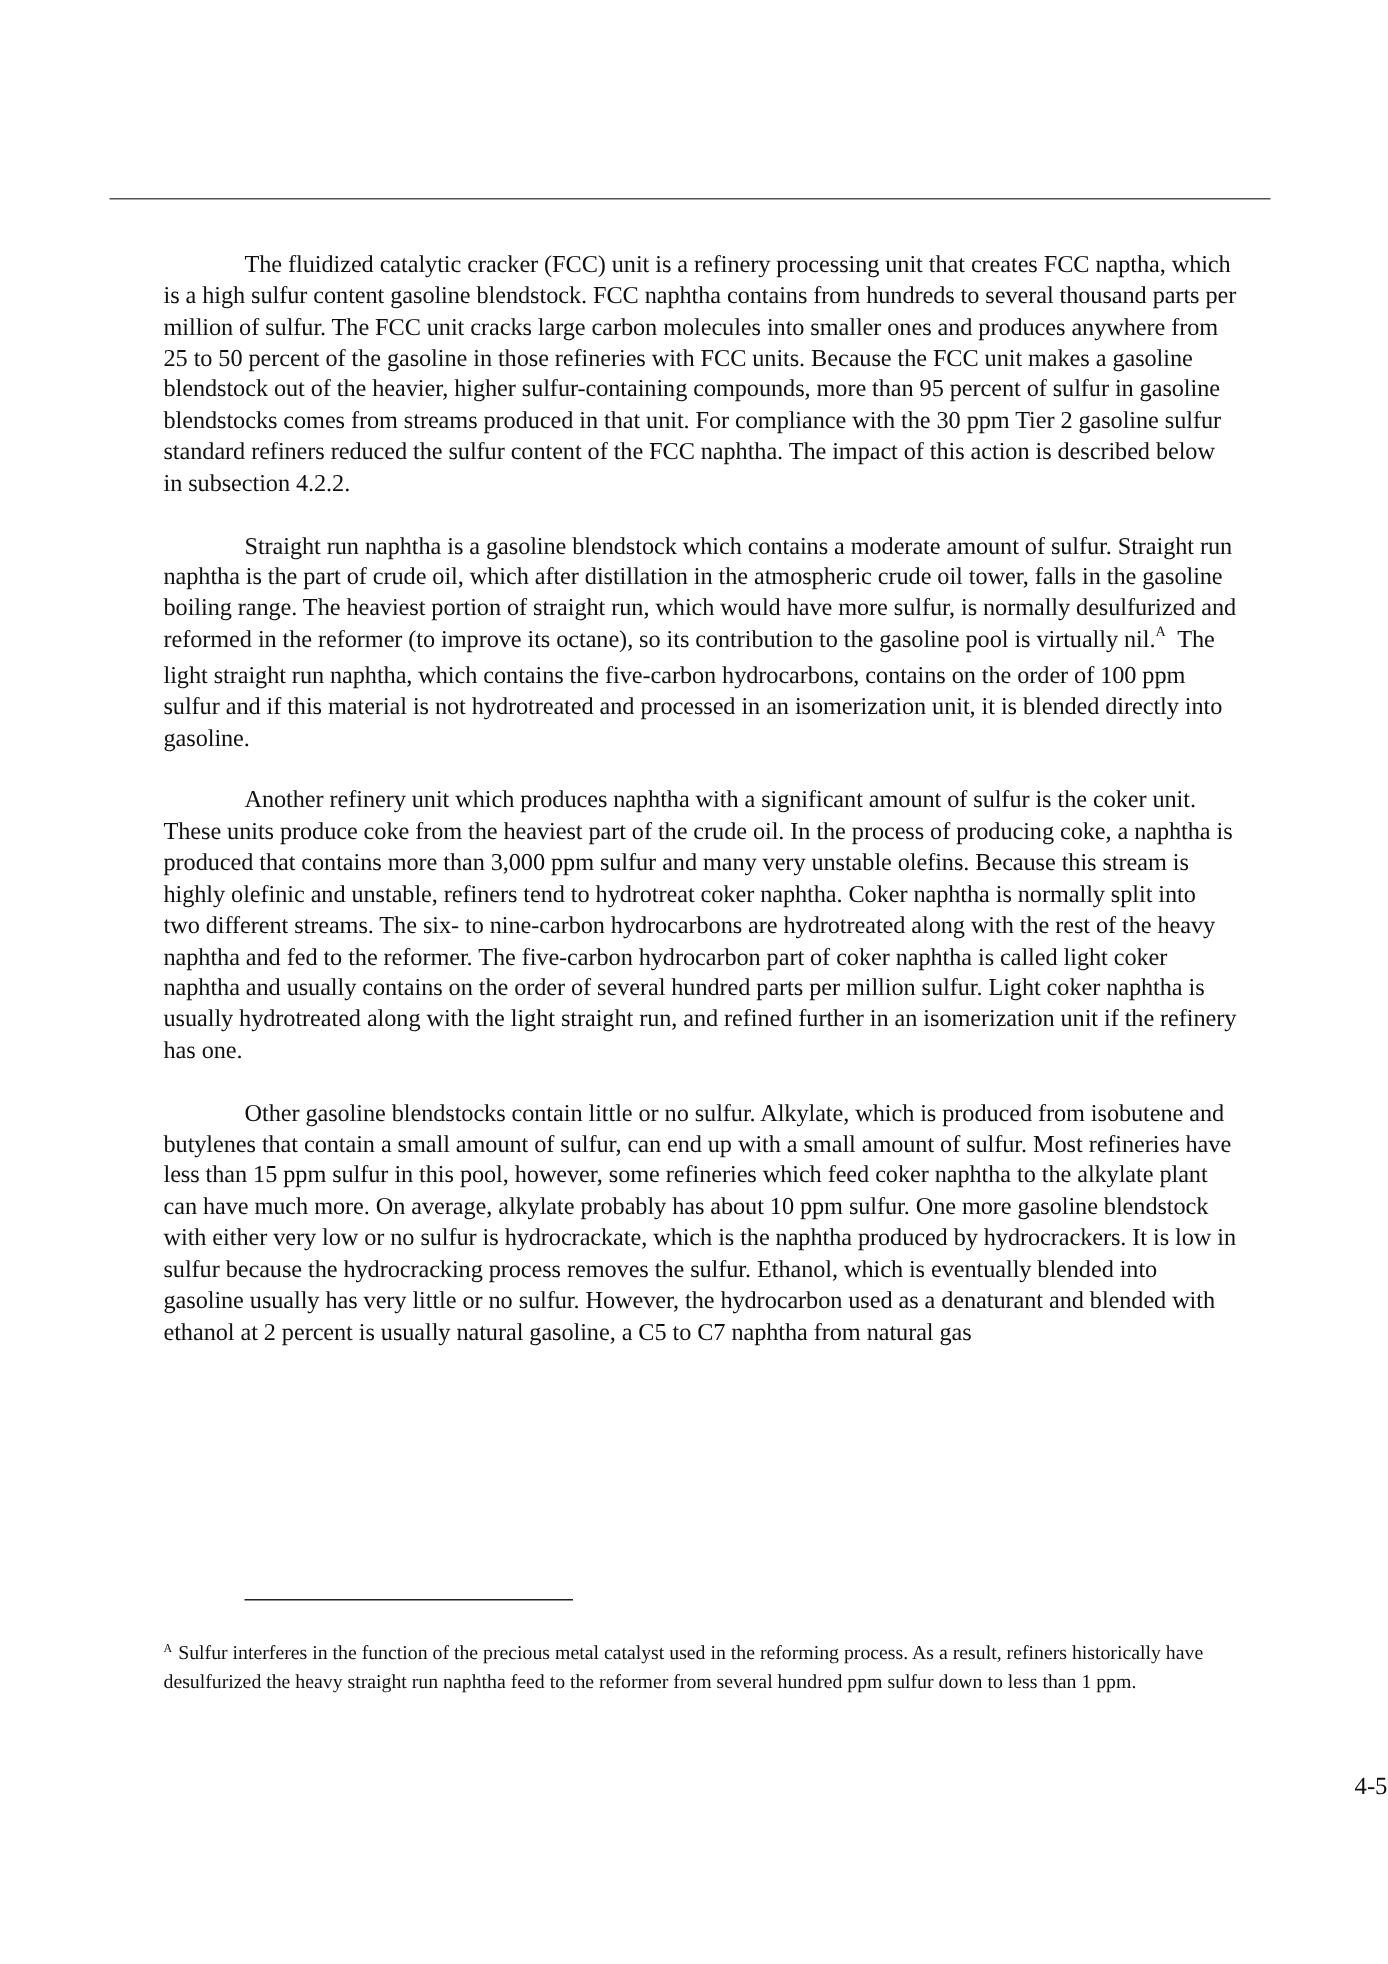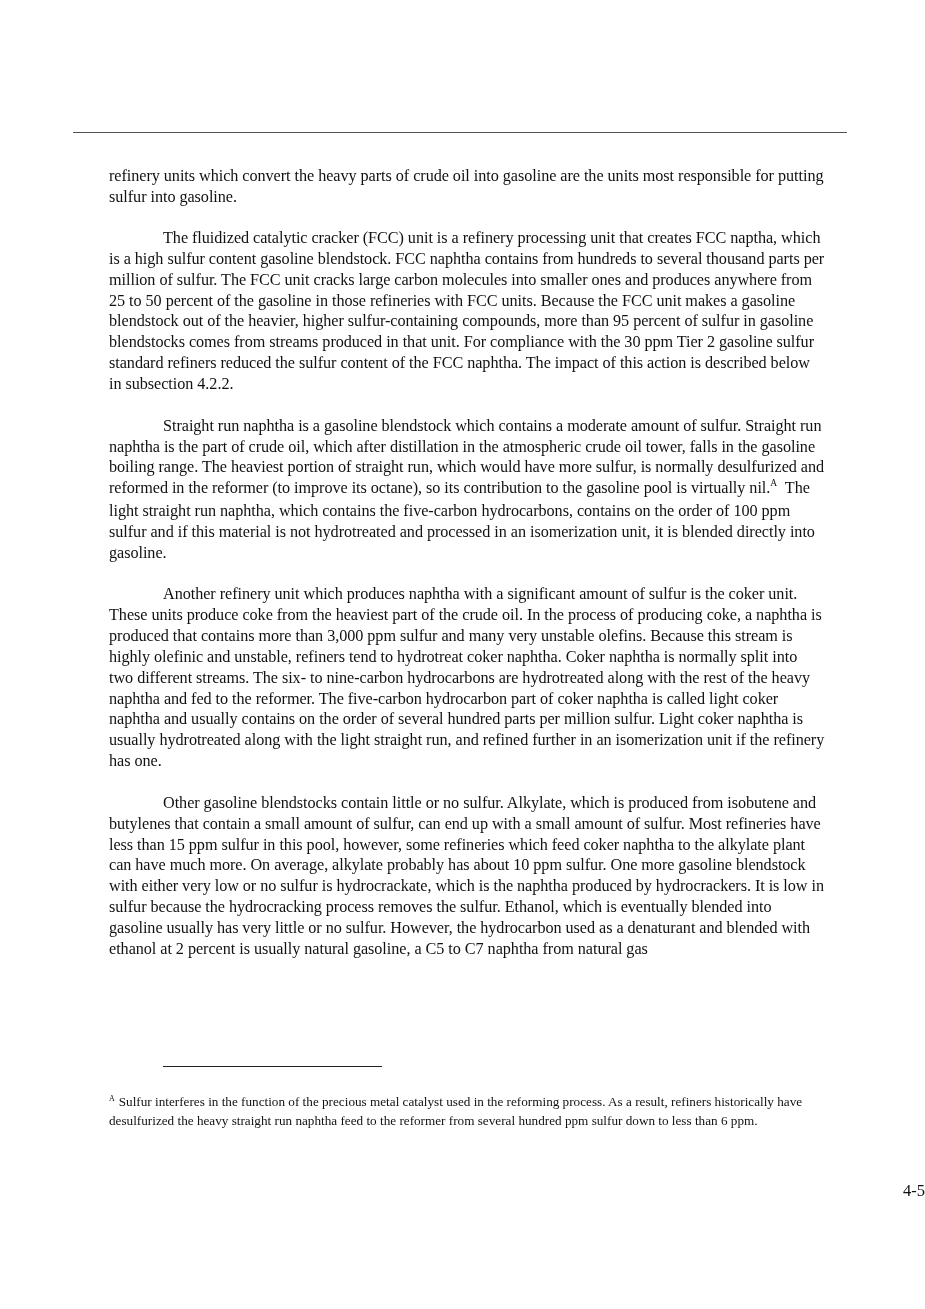--- a/index.html
+++ b/index.html
@@ -20,26 +20,25 @@
   .footnote sup { font-size: 8px; position: relative; top: -5px; vertical-align: 0; margin-right: 4px; }
   .page-number { position: absolute; left: 0; width: 925px; top: 1181px; text-align: right;
                  font-size: 16.5px; }
 </style>
 </head>
 <body>
 
 <div class="header-rule"></div>
 
 <div class="body-text">
-  <p class="para first">refinery units which convert the heavy parts of crude oil into gasoline are the units most responsible for putting sulfur into gasoline.</p>
   <p class="para indent">The fluidized catalytic cracker (FCC) unit is a refinery processing unit that creates FCC naptha, which is a high sulfur content gasoline blendstock.  FCC naphtha contains from hundreds to several thousand parts per million of sulfur.  The FCC unit cracks large carbon molecules into smaller ones and produces anywhere from 25 to 50 percent of the gasoline in those refineries with FCC units.  Because the FCC unit makes a gasoline blendstock out of the heavier, higher sulfur-containing compounds, more than 95 percent of sulfur in gasoline blendstocks comes from streams produced in that unit.  For compliance with the 30 ppm Tier 2 gasoline sulfur standard refiners reduced the sulfur content of the FCC naphtha.  The impact of this action is described below in subsection 4.2.2.</p>
   <p class="para indent"><span>Straight run naphtha is a gasoline blendstock which contains a moderate amount of sulfur.  Straight run naphtha is the part of crude oil, which after distillation in the atmospheric crude oil tower, falls in the gasoline boiling range.  The heaviest portion of straight run, which would have more sulfur, is normally desulfurized and reformed in the reformer (to improve its octane), so its contribution to the gasoline pool is virtually nil.</span><sup class="fnref">A</sup><span style="white-space: pre-wrap;">  The light straight run naphtha, which contains the five-carbon hydrocarbons, contains on the order of 100 ppm sulfur and if this material is not hydrotreated and processed in an isomerization unit, it is blended directly into gasoline.</span></p>
   <p class="para indent">Another refinery unit which produces naphtha with a significant amount of sulfur is the coker unit.  These units produce coke from the heaviest part of the crude oil.  In the process of producing coke, a naphtha is produced that contains more than 3,000 ppm sulfur and many very unstable olefins.  Because this stream is highly olefinic and unstable, refiners tend to hydrotreat coker naphtha.  Coker naphtha is normally split into two different streams.  The six- to nine-carbon hydrocarbons are hydrotreated along with the rest of the heavy naphtha and fed to the reformer.  The five-carbon hydrocarbon part of coker naphtha is called light coker naphtha and usually contains on the order of several hundred parts per million sulfur.  Light coker naphtha is usually hydrotreated along with the light straight run, and refined further in an isomerization unit if the refinery has one.</p>
   <p class="para indent">Other gasoline blendstocks contain little or no sulfur.  Alkylate, which is produced from isobutene and butylenes that contain a small amount of sulfur, can end up with a small amount of sulfur.  Most refineries have less than 15 ppm sulfur in this pool, however, some refineries which feed coker naphtha to the alkylate plant can have much more.  On average, alkylate probably has about 10 ppm sulfur.  One more gasoline blendstock with either very low or no sulfur is hydrocrackate, which is the naphtha produced by hydrocrackers.  It is low in sulfur because the hydrocracking process removes the sulfur.  Ethanol, which is eventually blended into gasoline usually has very little or no sulfur.  However, the hydrocarbon used as a denaturant and blended with ethanol at 2 percent is usually natural gasoline, a C5 to C7 naphtha from natural gas</p>
 </div>
 
 <div class="fn-rule"></div>
 
 <div class="footnote">
-  <sup>A</sup><span>Sulfur interferes in the function of the precious metal catalyst used in the reforming process.  As a result, refiners historically have desulfurized the heavy straight run naphtha feed to the reformer from several hundred ppm sulfur down to less than 6 ppm.</span>
+  <sup>A</sup><span>Sulfur interferes in the function of the precious metal catalyst used in the reforming process.  As a result, refiners historically have desulfurized the heavy straight run naphtha feed to the reformer from several hundred ppm sulfur down to less than 1 ppm.</span>
 </div>
 
 <div class="page-number">4-5</div>
 
 </body></html>

